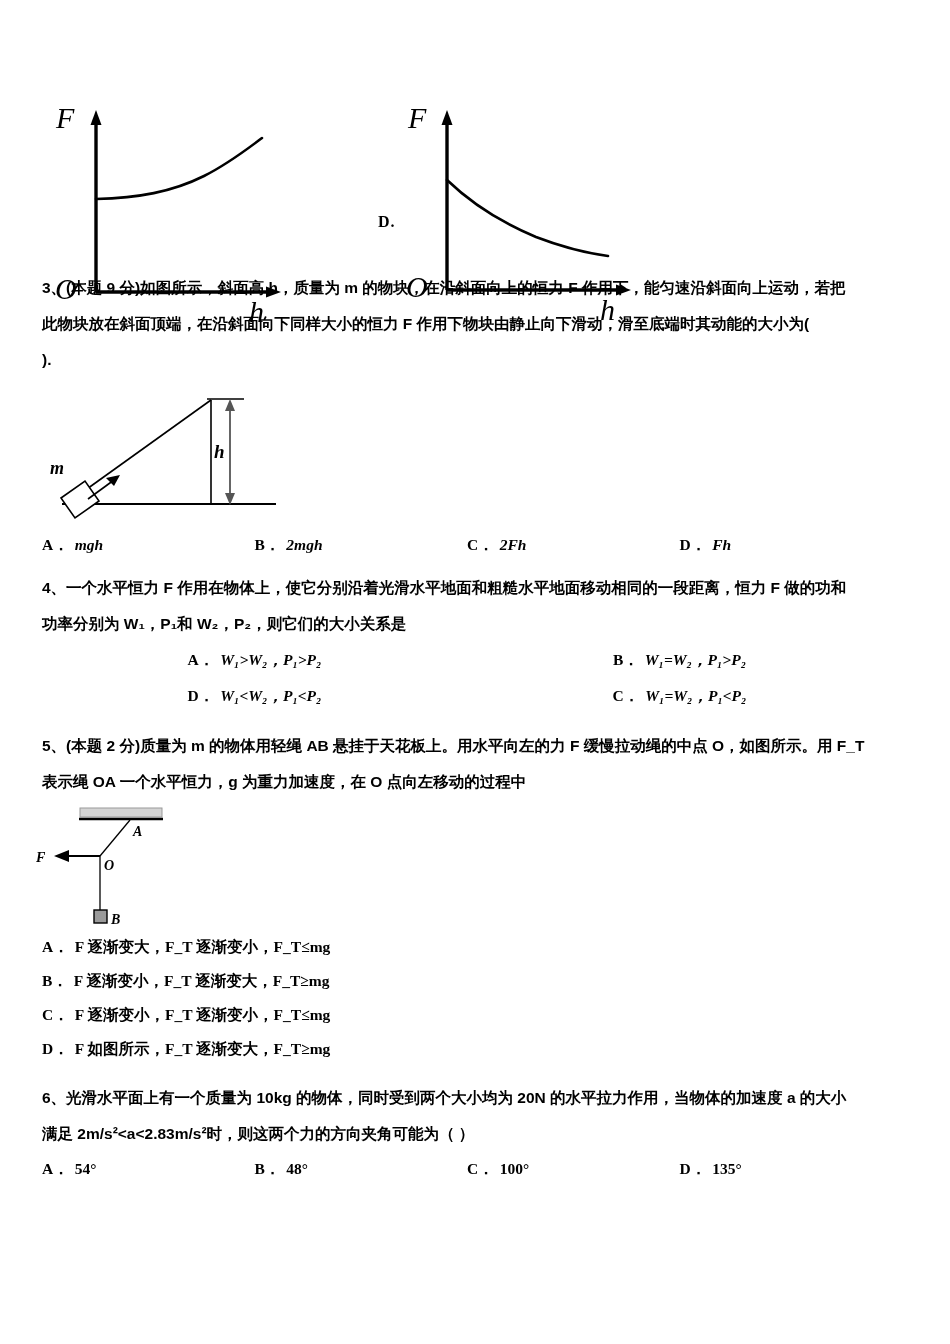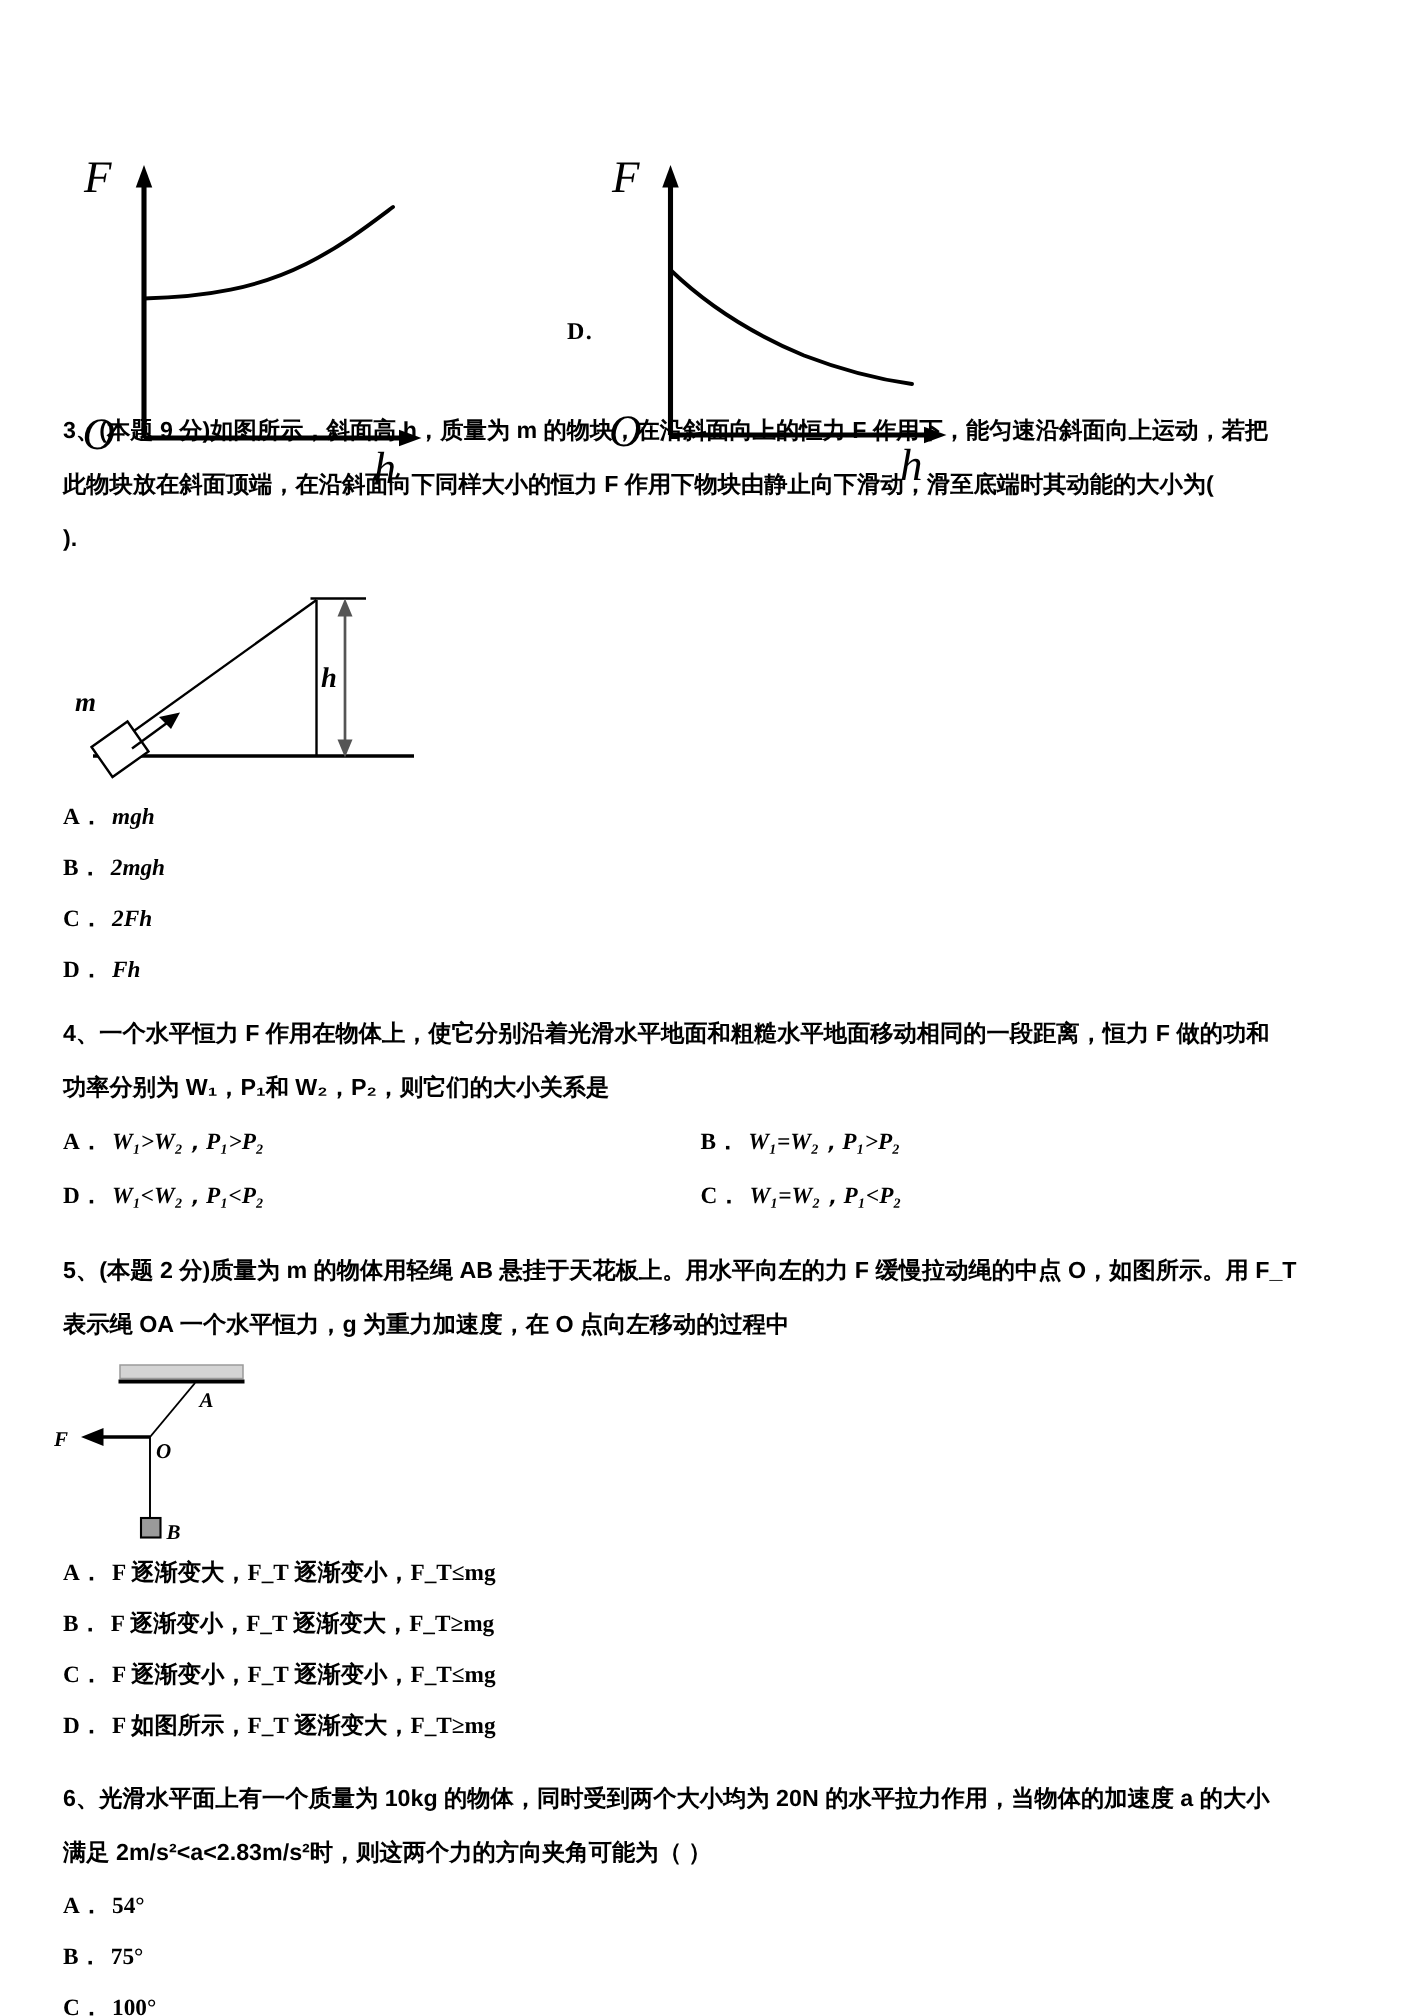--- a/index.html
+++ b/index.html
@@ -53,29 +53,29 @@
   }
   i.v { font-style: italic; }
 
   
   .opts-4col {
     display: flex;
     margin: 0 58px 0 42px;
     font-size: 15.5px;
     font-weight: bold;
     line-height: 34px;
-    flex-direction: column;
   }
   .opts-4col > div { width: 25%; }
   .opts-2col {
     display: flex;
     margin: 0 58px 0 42px;
     font-size: 15.5px;
     font-weight: bold;
     line-height: 36px;
+    text-align: center;
   }
   .opts-2col > div { width: 50%; }
   .opt-stack {
     margin: 0 58px 0 42px;
     font-size: 15.5px;
     font-weight: bold;
     line-height: 34px;
   }
   .olabel { margin-right: 6px; }
   .gap-md { height: 14px; }
@@ -246,21 +246,21 @@
   <div class="qblock">
     <div class="qline">6、光滑水平面上有一个质量为 10kg 的物体，同时受到两个大小均为 20N 的水平拉力作用，当物体的加速度 a 的大小</div>
     <div class="qline">满足 2m/s²&lt;a&lt;2.83m/s²时，则这两个力的方向夹角可能为（     ）</div>
   </div>
 
   <div class="opts-4col">
     <div>
       <span class="olabel">A．</span><span>54°</span>
     </div>
     <div>
-      <span class="olabel">B．</span><span>75°</span>
+      <span class="olabel">B．</span><span>48°</span>
     </div>
     <div>
       <span class="olabel">C．</span><span>100°</span>
     </div>
     <div>
       <span class="olabel">D．</span><span>135°</span>
     </div>
   </div>
 
 </div>

